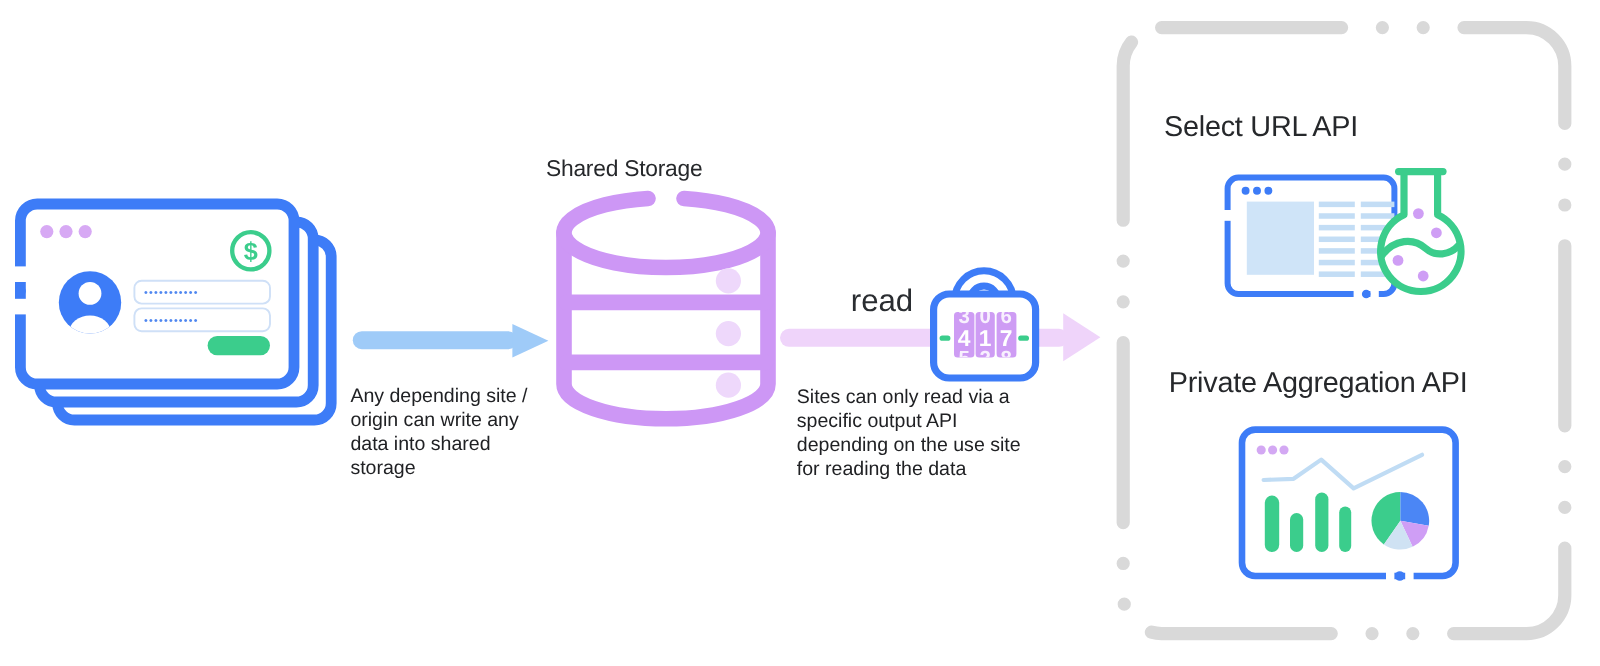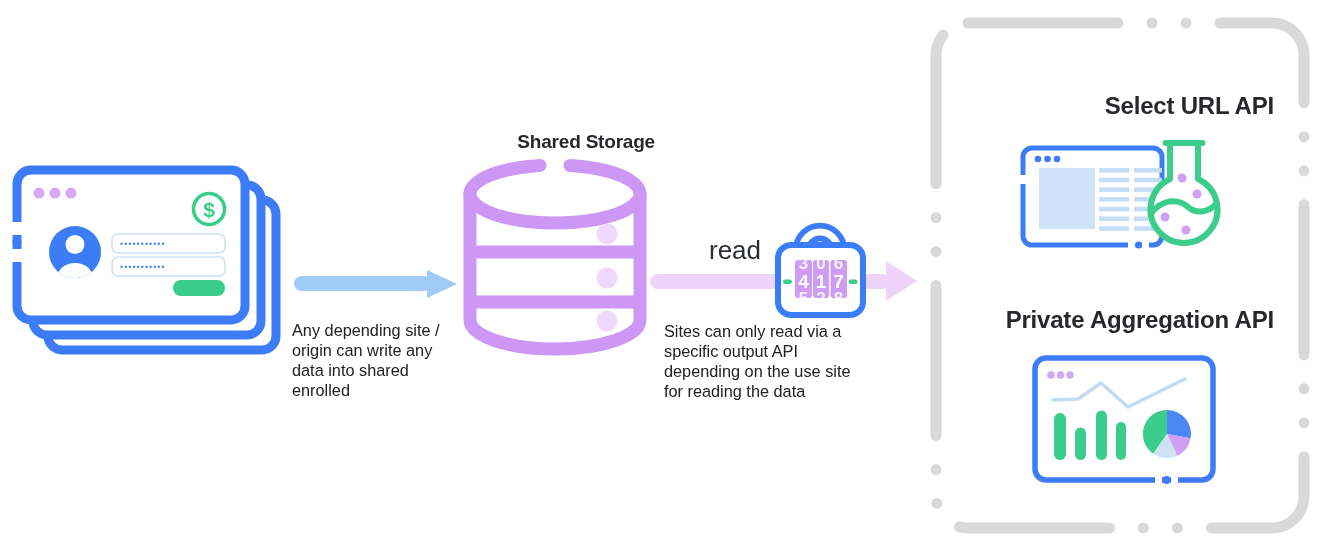--- a/index.html
+++ b/index.html
@@ -3,21 +3,21 @@
 <meta charset="utf-8">
 <style>
   html,body{margin:0;padding:0;background:#ffffff;}
   .canvas{
     position:relative;width:1333px;height:555px;background:#ffffff;overflow:hidden;
     font-family:"Liberation Sans",sans-serif;color:#202124;
   }
   .abs{position:absolute;}
   .label{font-size:26px;color:#2a2d31;text-align:center;}
   .caption{font-size:16.3px;line-height:20px;color:#202124;}
-  .title{font-weight:700;color:#26282b;text-align:right;letter-spacing:-0.2px;}
+  .title{font-weight:400;color:#26282b;text-align:left;letter-spacing:-0.2px;}
   .title.storage{font-size:19px;}
   .title.api{font-size:24px;}
   
   .shaft{border-radius:9px;}
   .write-shaft{left:294px;top:276px;width:137px;height:15px;background:#9fcbf8;}
   .write-head{left:427px;top:270px;width:0;height:0;
     border-top:14px solid transparent;border-bottom:14px solid transparent;border-left:30px solid #9fcbf8;}
   .read-shaft{left:650px;top:274px;width:240px;height:15px;background:#efd4fa;}
   .read-head{left:886px;top:261px;width:0;height:0;
     border-top:20px solid transparent;border-bottom:20px solid transparent;border-left:31px solid #efd4fa;}
@@ -69,21 +69,21 @@
 
     <rect x="165" y="122" width="52" height="16" rx="8" fill="#3bcd8c"></rect>
   </svg>
 
   <div class="abs shaft write-shaft"></div>
   <div class="abs write-head"></div>
   <div class="abs caption" style="left:292px;top:320px;width:180px">
     <div>Any depending site /</div>
     <div>origin can write any</div>
     <div>data into shared</div>
-    <div>enrolled</div>
+    <div>storage</div>
   </div>
 
   <div class="abs title storage" style="left:455px;top:131px;width:200px">Shared Storage</div>
   <svg class="abs" style="left:455px;top:150px" width="200" height="215" viewBox="0 0 200 215">
     <path d="M 15,44 L 15,170 A 85 29 0 0 0 185,170 L 185,44" fill="#fff" stroke="#cd97f5" stroke-width="13" stroke-linecap="round" stroke-linejoin="round"></path>
     <line x1="17" y1="102" x2="183" y2="102" stroke="#cd97f5" stroke-width="13" stroke-linecap="round"></line>
     <line x1="17" y1="152" x2="183" y2="152" stroke="#cd97f5" stroke-width="13" stroke-linecap="round"></line>
     <path d="M 115,15.4 A 85 29 0 1 1 85,15.4" fill="#fff" stroke="#cd97f5" stroke-width="13" stroke-linecap="round"></path>
     <circle cx="152" cy="84" r="10.5" fill="#eed8fb"></circle>
     <circle cx="152" cy="128" r="10.5" fill="#eed8fb"></circle>

